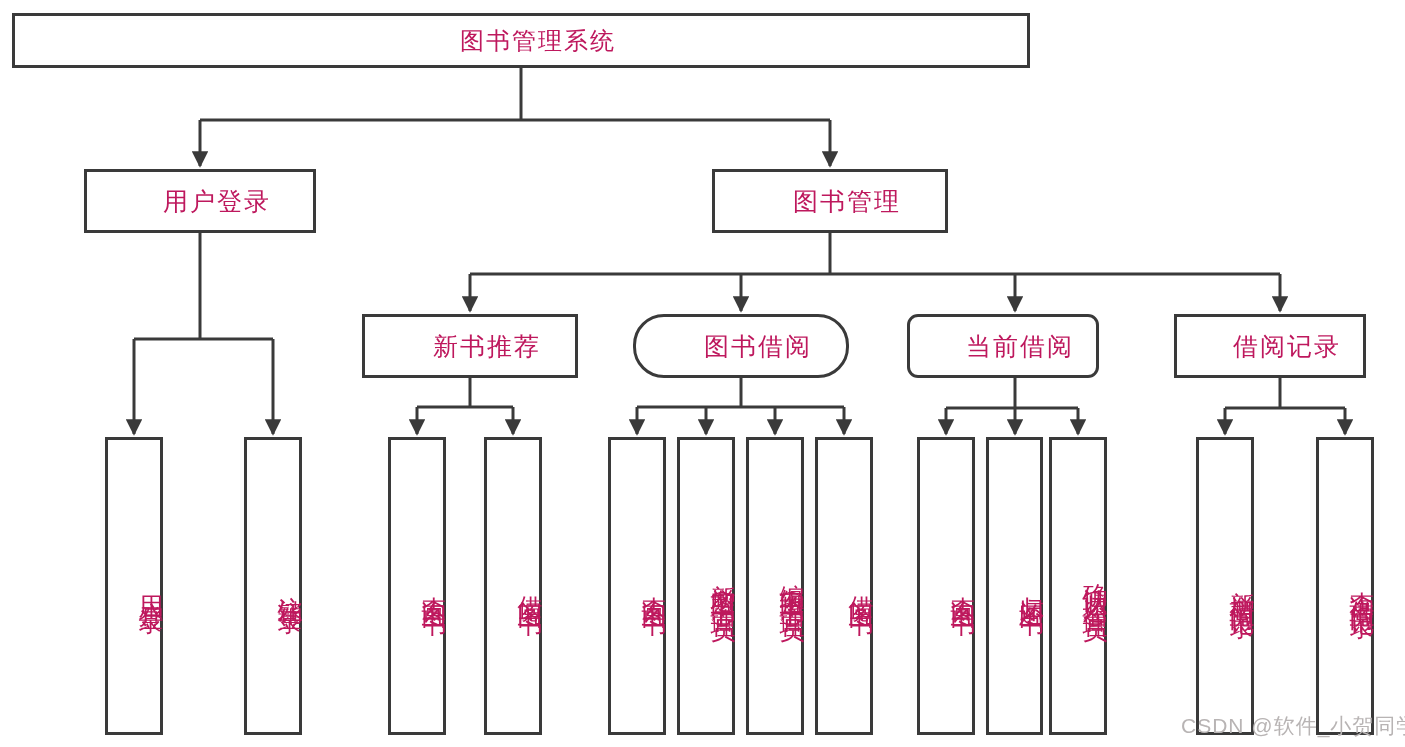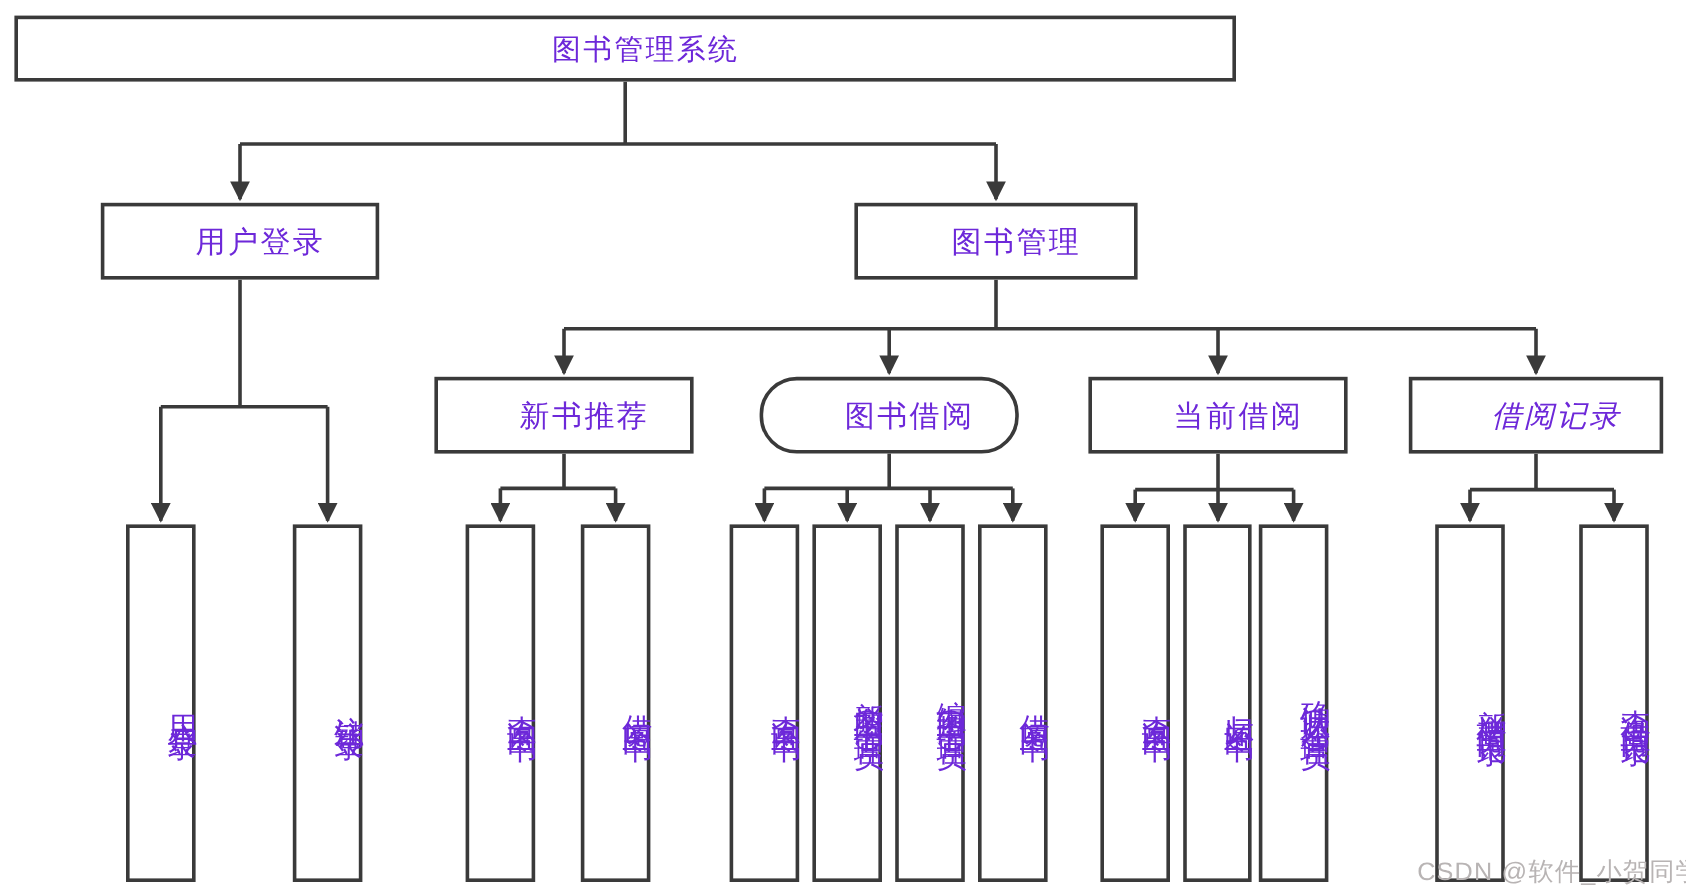--- a/index.html
+++ b/index.html
@@ -15,21 +15,21 @@
     position: absolute;
     left: 0; top: 0;
     width: 1405px; height: 747px;
     z-index: 0;
   }
   .node {
     position: absolute;
     box-sizing: border-box;
     background: #ffffff;
     border: 3px solid #3a3a3a;
-    color: #6d28d9;
+    color: #be185d;
     display: flex;
     align-items: center;
     justify-content: center;
     z-index: 1;
     padding-left: 34px;
   }
   .h-node { font-size: 25px; letter-spacing: 2px; }
   .root-node { font-size: 24px; letter-spacing: 2px; }
   .leaf-node { font-size: 25px; }
   .leaf-node .vtext {
@@ -104,22 +104,22 @@
     </g>
   </svg>
 
   <div class="node root-node" style="left:12px; top:13px; width:1018px; height:55px;">图书管理系统</div>
 
   <div class="node h-node" style="left:84px; top:169px; width:232px; height:64px;">用户登录</div>
   <div class="node h-node" style="left:712px; top:169px; width:236px; height:64px;">图书管理</div>
 
   <div class="node h-node" style="left:362px; top:314px; width:216px; height:64px;text-align:center;">新书推荐</div>
   <div class="node h-node" style="left:633px; top:314px; width:216px; height:64px;border-radius:31px;">图书借阅</div>
-  <div class="node h-node" style="left:907px; top:314px; width:216px; height:64px;">当前借阅</div>
-  <div class="node h-node" style="left:1174px; top:314px; width:212px; height:64px;font-style:italic;">借阅记录</div>
+  <div class="node h-node" style="left:907px; top:314px; width:192px; height:64px;border-radius:11px;">当前借阅</div>
+  <div class="node h-node" style="left:1174px; top:314px; width:192px; height:64px;">借阅记录</div>
 
   <div class="node leaf-node" style="left:105px; top:437px; width:58px; height:298px;">
     <span class="vtext">用户登录</span>
   </div>
   <div class="node leaf-node" style="left:244px; top:437px; width:58px; height:298px;">
     <span class="vtext">注销登录</span>
   </div>
 
   <div class="node leaf-node" style="left:388px; top:437px; width:58px; height:298px;">
     <span class="vtext">查询图书</span>

